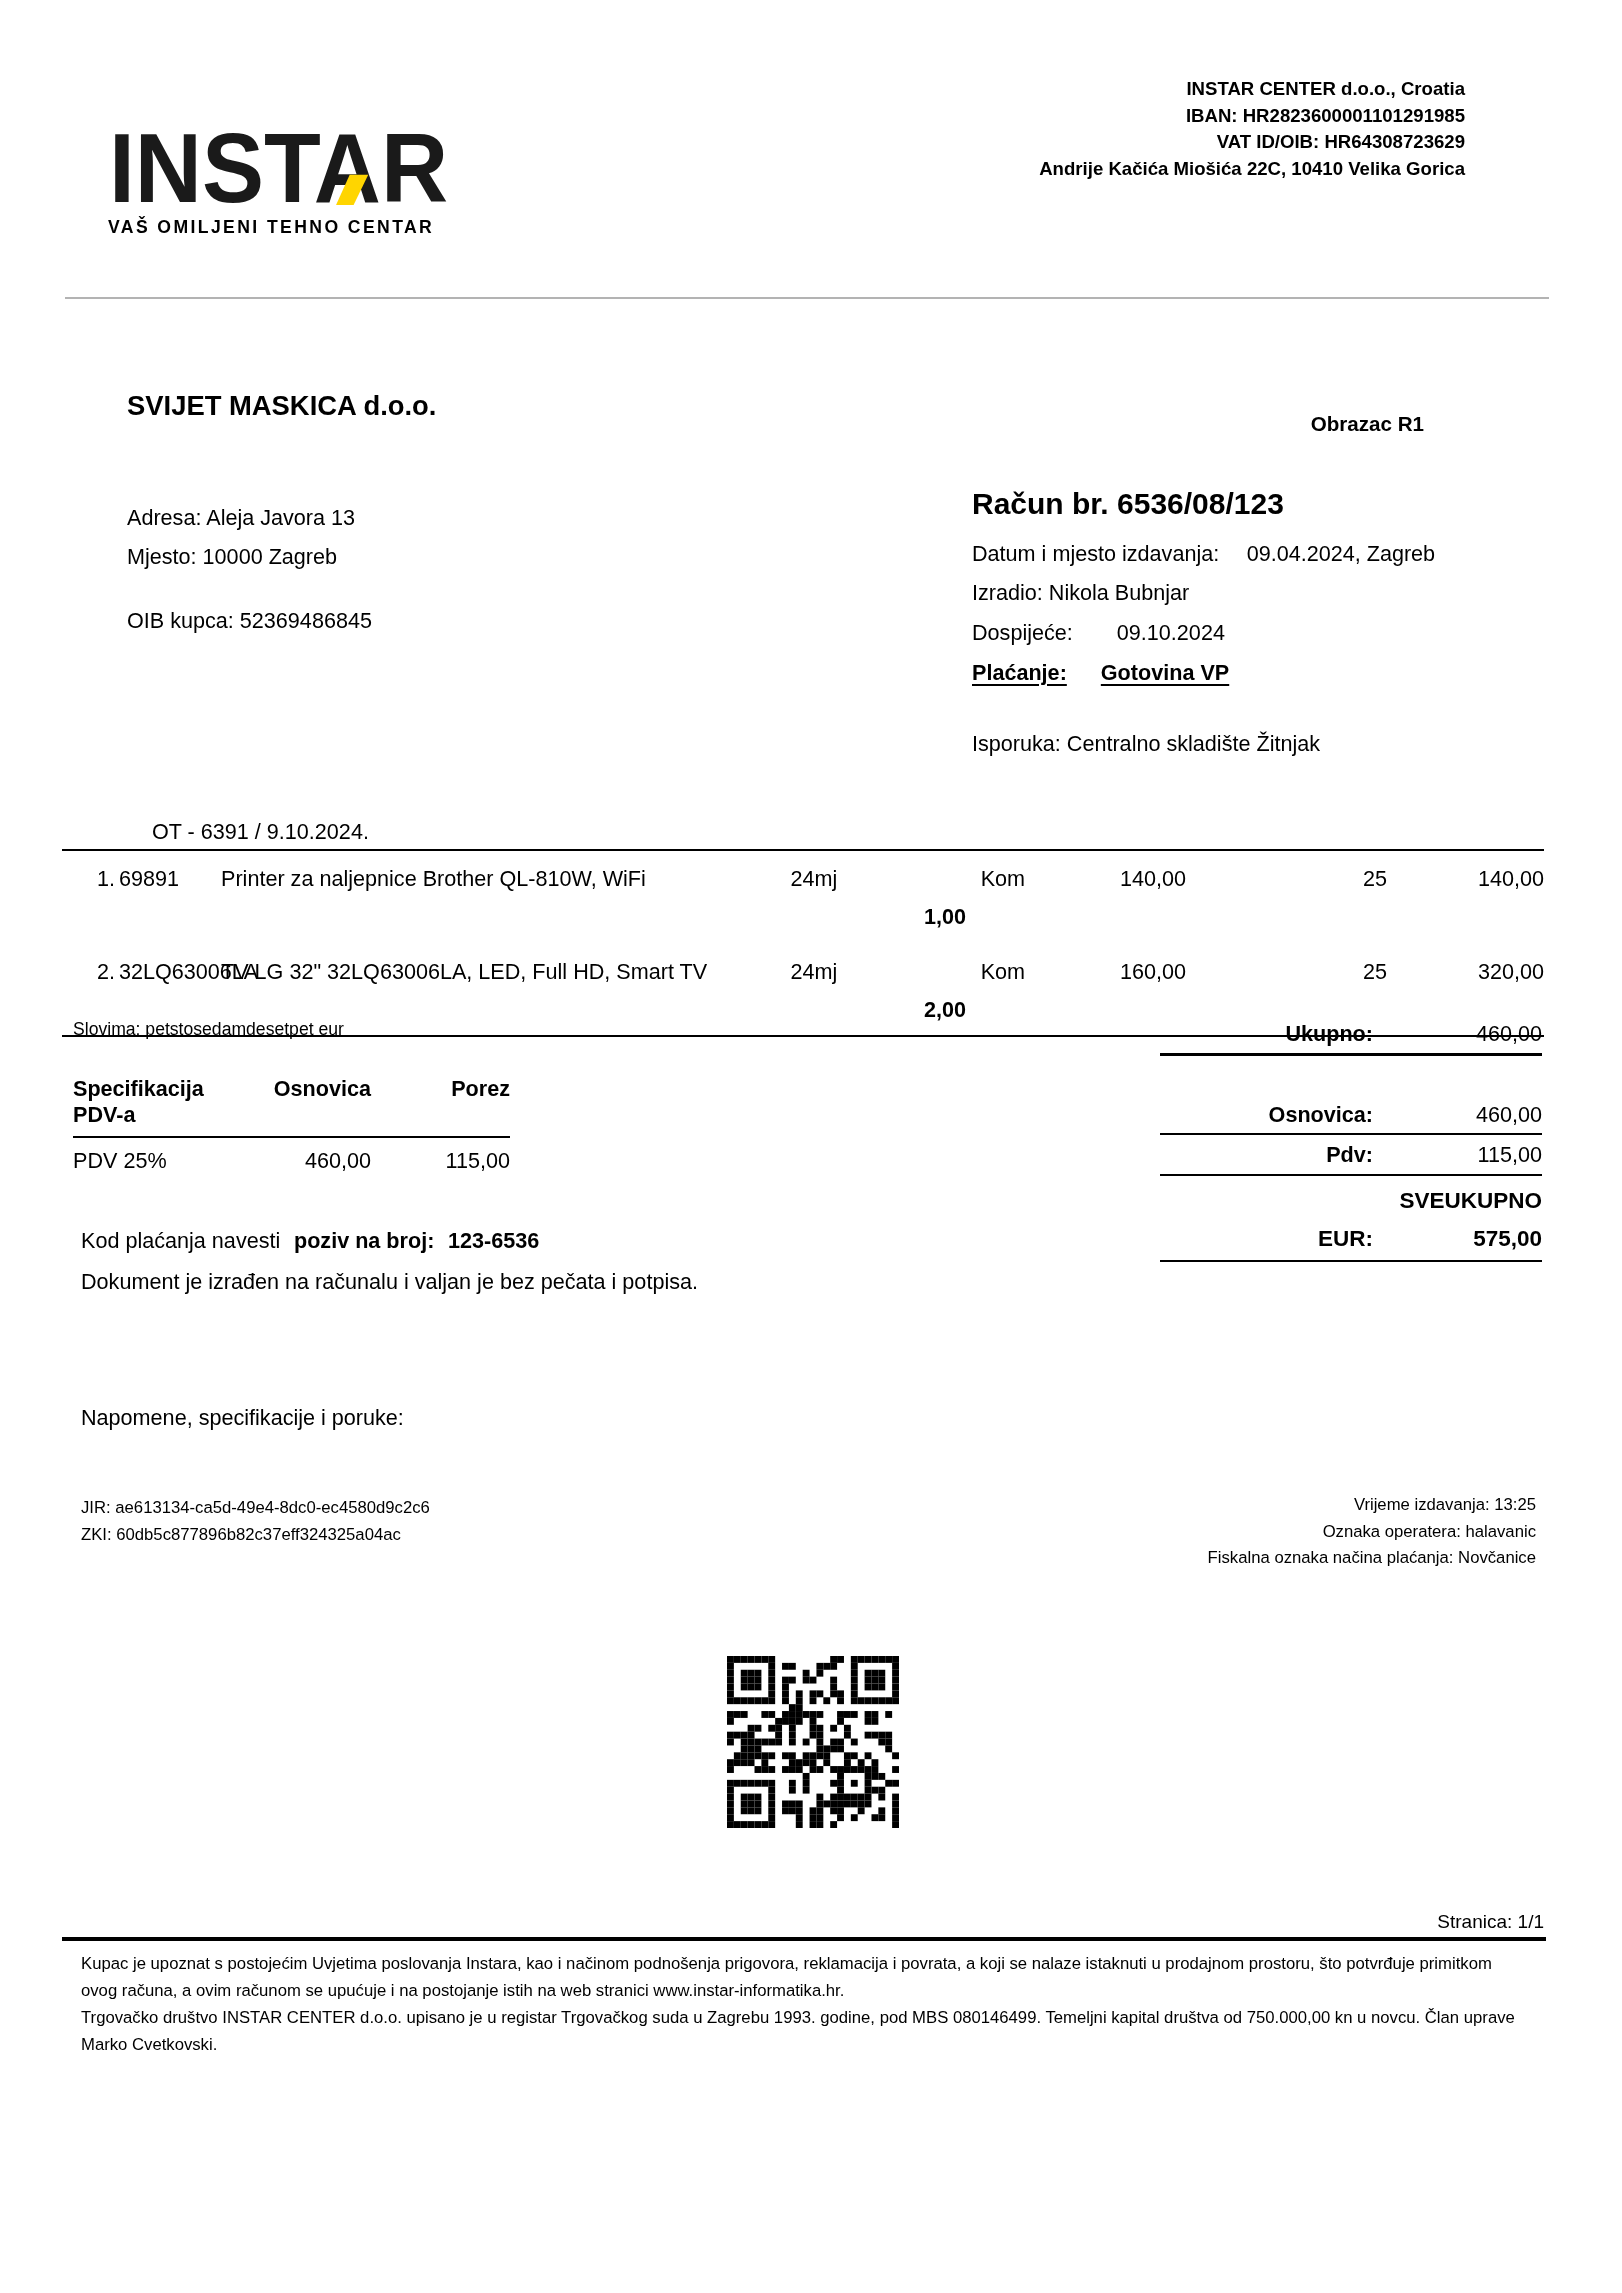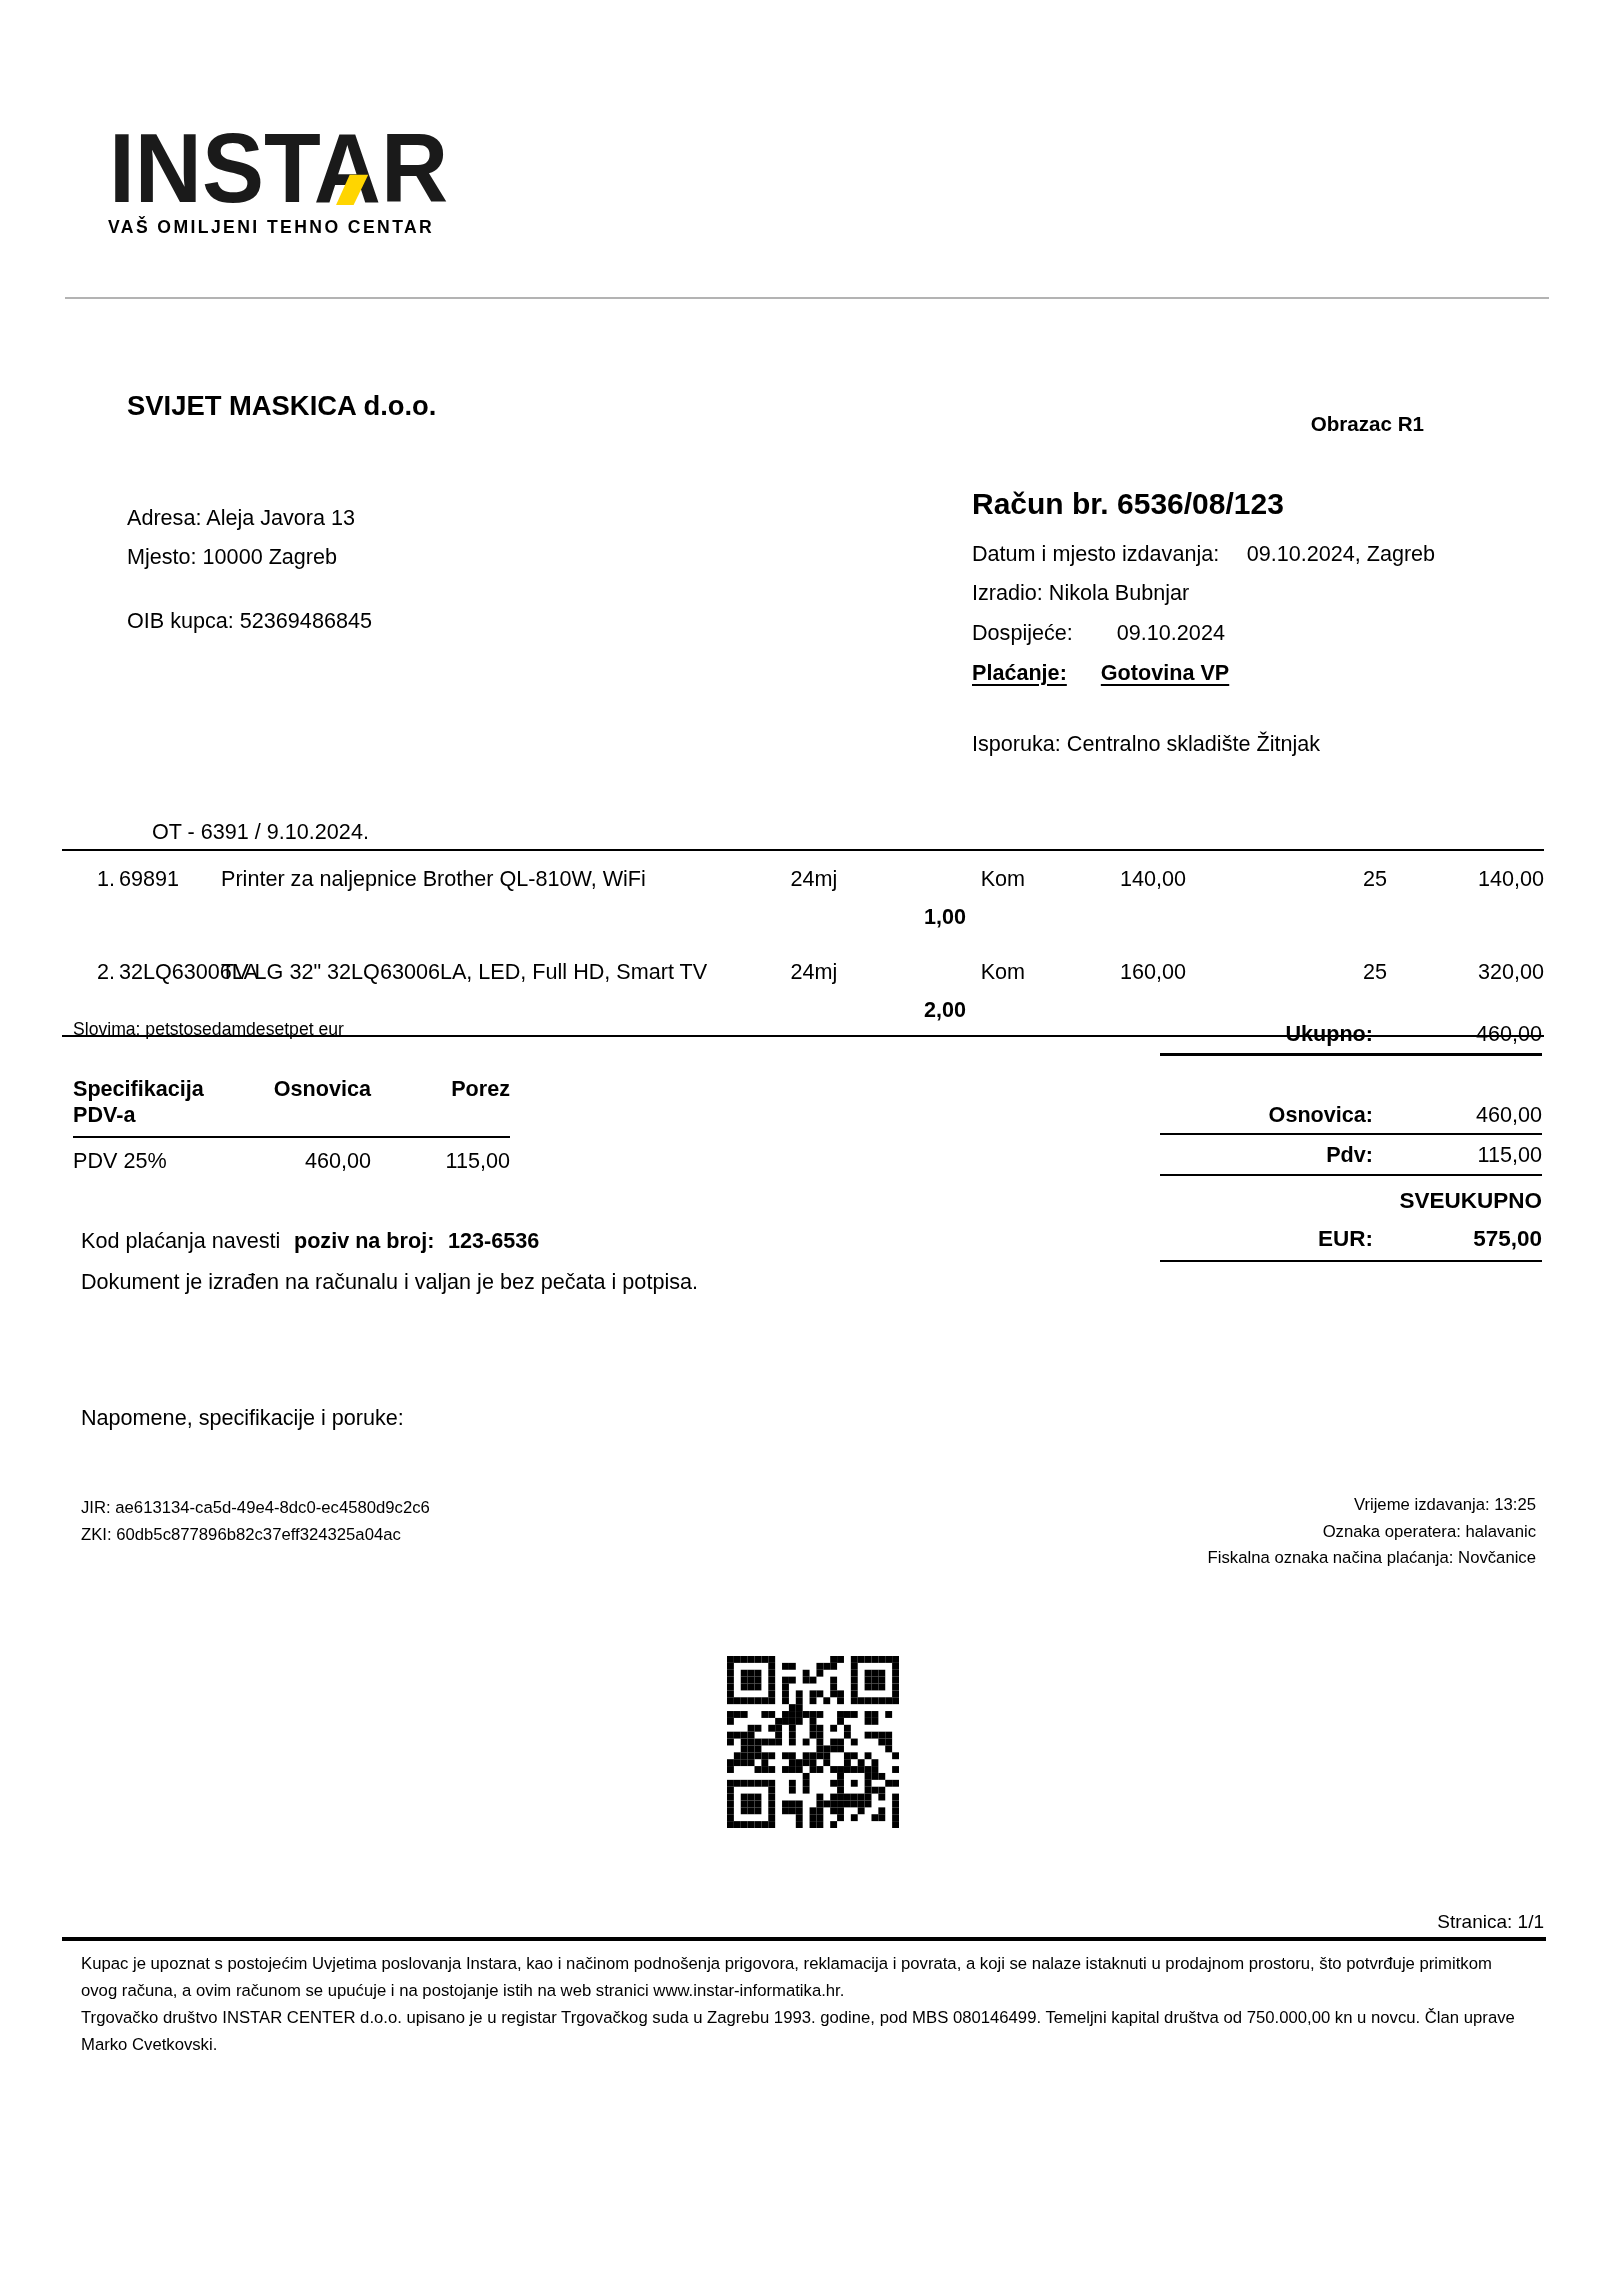--- a/index.html
+++ b/index.html
@@ -87,38 +87,44 @@
 <div class="page">
 
   <div class="abs logo-wrap">
     <svg width="343" height="78" viewBox="0 0 350 80">
       <text x="0" y="75" font-family="Liberation Sans, sans-serif" font-weight="bold" font-size="100" fill="#1a1a1a" textLength="348" lengthAdjust="spacingAndGlyphs">INSTAR</text>
       <polygon points="233,78 247,47 266,47 251,78" fill="#FFD500"></polygon>
     </svg>
     <div class="logo-tagline">VAŠ OMILJENI TEHNO CENTAR</div>
   </div>
 
+  <div class="abs company-block">
+    <div>INSTAR CENTER d.o.o., Croatia</div>
+    <div>IBAN: HR2823600001101291985</div>
+    <div>VAT ID/OIB: HR64308723629</div>
+    <div>Andrije Kačića Miošića 22C, 10410 Velika Gorica</div>
+  </div>
 
   <div class="abs rule-gray"></div>
 
   <div class="abs customer-block">
     <div class="customer-name">SVIJET MASKICA d.o.o.</div>
     <div class="customer-lines">
       <div>Adresa: Aleja Javora 13</div>
       <div>Mjesto: 10000 Zagreb</div>
     </div>
     <div class="customer-oib">OIB kupca: 52369486845</div>
   </div>
 
   <div class="abs form-label">Obrazac R1</div>
 
   <div class="abs invoice-block">
     <div class="invoice-title">Račun br. 6536/08/123</div>
     <div class="inv-row first">
-      <span>Datum i mjesto izdavanja:</span><span class="gap28"></span><span>09.10.2024, Zagreb</span>
+      <span>Datum i mjesto izdavanja:</span><span class="gap28"></span><span>09.04.2024, Zagreb</span>
     </div>
     <div class="inv-row">Izradio: Nikola Bubnjar</div>
     <div class="inv-row">
       <span>Dospijeće:</span><span class="gap45"></span><span>09.10.2024</span>
     </div>
     <div class="inv-row">
       <span class="u-bold">Plaćanje:</span><span class="gap35"></span><span class="u-bold">Gotovina VP</span>
     </div>
     <div class="inv-delivery">Isporuka: Centralno skladište Žitnjak</div>
   </div>

